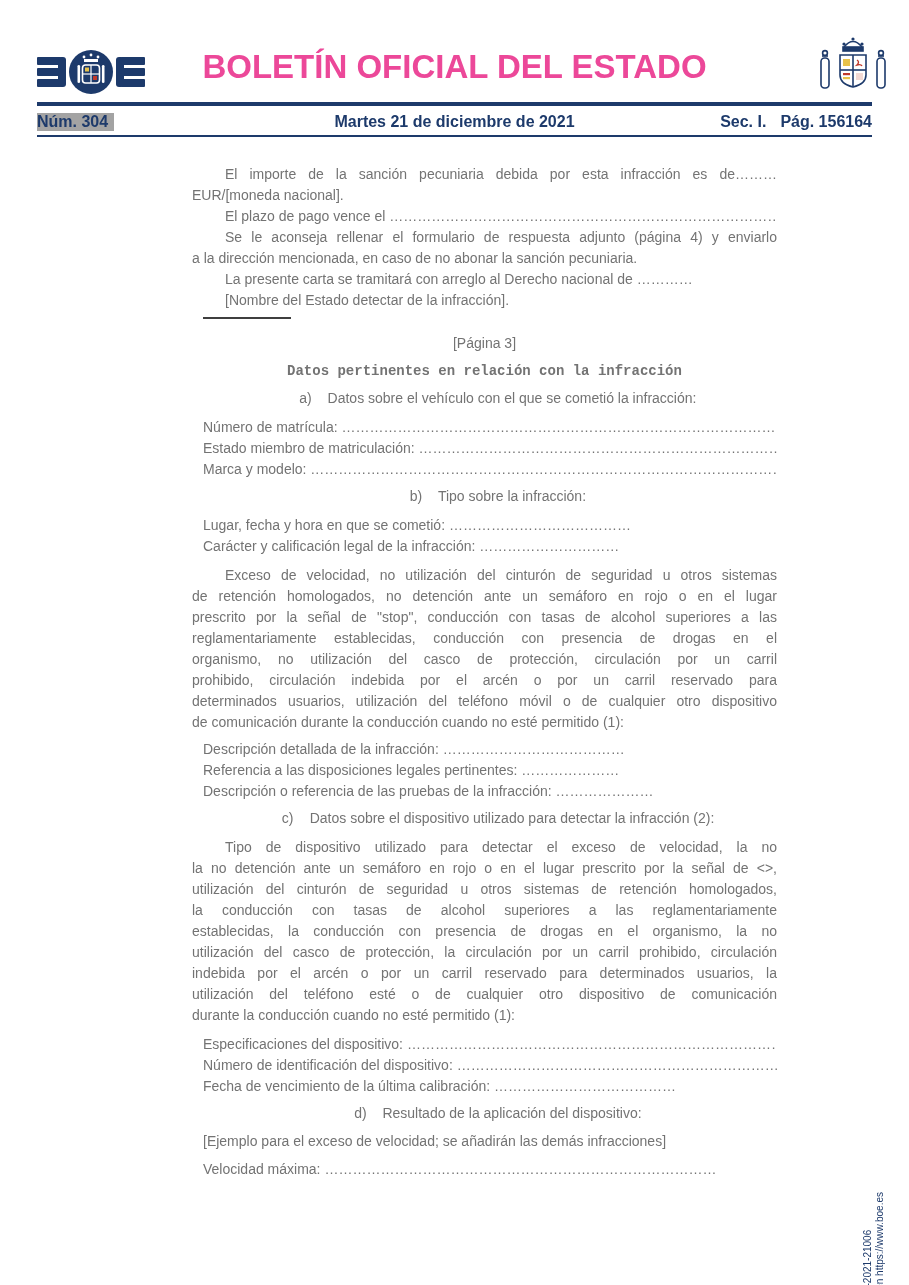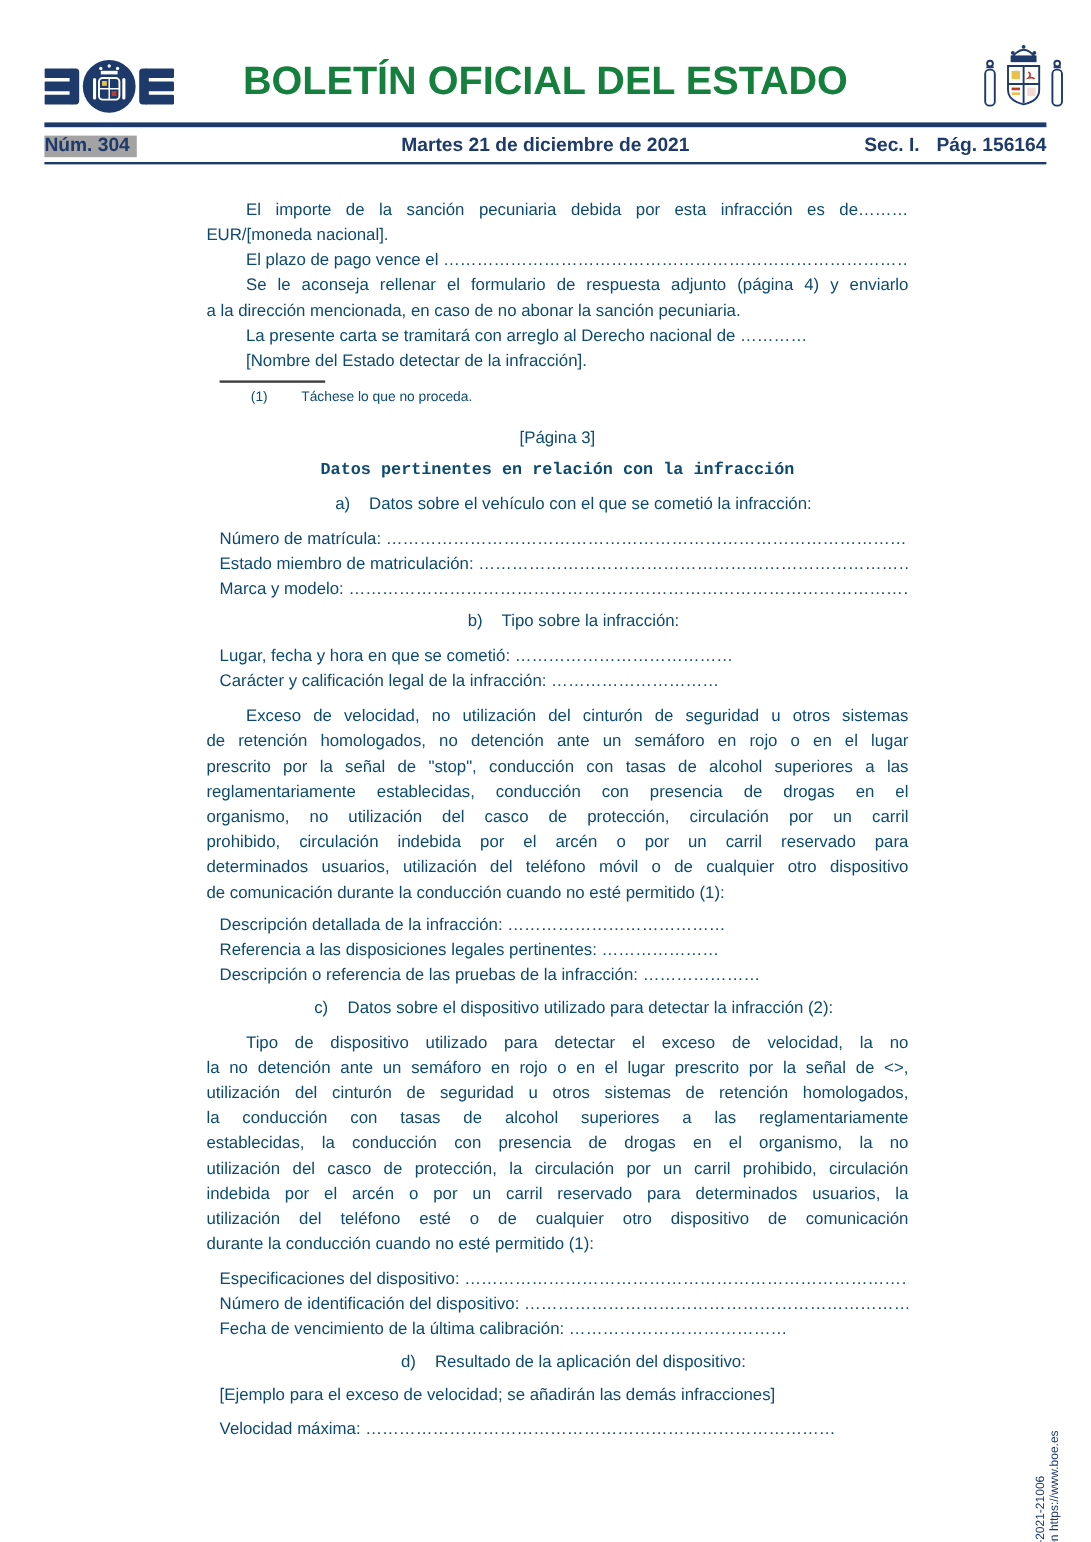--- a/index.html
+++ b/index.html
@@ -6,37 +6,37 @@
   body{
     width:909px;height:1285px;background:#ffffff;position:relative;overflow:hidden;
     font-family:"Liberation Sans",sans-serif;
   }
   .page{position:absolute;inset:0;}
   
   .masthead{position:absolute;top:0;left:0;right:0;height:103px;}
   .boe-logo{position:absolute;left:37px;top:49px;}
   .masthead-title{
     position:absolute;left:0;right:0;top:48px;margin:0;text-align:center;
-    font-size:33px;font-weight:bold;color:#15803d;letter-spacing:0px;
+    font-size:33px;font-weight:bold;color:#ec4899;letter-spacing:0px;
   }
   .arms{position:absolute;right:16px;top:34px;}
   .rule-thick{position:absolute;top:102px;left:37px;right:37px;height:4px;background:#1d3a6b;}
   .meta-row{
     position:absolute;top:110px;left:37px;right:37px;height:24px;
     display:flex;align-items:center;justify-content:space-between;
     color:#1d3a6b;font-weight:bold;font-size:16px;
   }
   .meta-center{position:absolute;left:0;right:0;text-align:center;}
   .meta-right{display:flex;gap:14px;position:relative;z-index:1;background:#fff;padding-left:6px;margin-left:24px;}
   .meta-left{position:relative;z-index:1;background:#a3a3a3;padding-right:6px;}
   .rule-thin{position:absolute;top:135px;left:37px;right:37px;height:2px;background:#1d3a6b;}
   
   .doc{
-    position:absolute;left:172px;width:585px;top:164px;
-    font-size:14px;line-height:21px;color:#0c4a6e;
+    position:absolute;left:192px;width:585px;top:164px;
+    font-size:14px;line-height:21px;color:#737373;
   }
   .bl{min-height:21px;}
   .pfj{text-indent:33px;text-align:justify;text-align-last:justify;}
   .pmj{text-align:justify;text-align-last:justify;}
   .pf{text-indent:33px;}
   .pl{}
   .field{margin-left:11px;}
   .item{margin-left:11px;text-align:center;}
   .item .lbl{display:inline-block;width:44px;}
   .clip{white-space:nowrap;overflow:hidden;}
@@ -139,21 +139,20 @@
 
   <main class="doc">
       <div class="bl pfj">El importe de la sanción pecuniaria debida por esta infracción es de………</div>
       <div class="bl pl">EUR/[moneda nacional].</div>
       <div class="bl pf clip">El plazo de pago vence el …………………………………………………………………………………………………………</div>
       <div class="bl pfj">Se le aconseja rellenar el formulario de respuesta adjunto (página 4) y enviarlo</div>
       <div class="bl pl">a la dirección mencionada, en caso de no abonar la sanción pecuniaria.</div>
       <div class="bl pf">La presente carta se tramitará con arreglo al Derecho nacional de …………</div>
       <div class="bl pf">[Nombre del Estado detectar de la infracción].</div>
       <div class="bl rule" style="margin-top: 6px;"></div>
-      <div class="bl note" style="margin-top: 3px;"><span class="lbl">(1)</span><span>Táchese lo que no proceda.</span></div>
       <div class="bl center" style="margin-top: 14px;">[Página 3]</div>
       <div class="bl cbold" style="margin-top: 7px; font-family: Liberation Mono, monospace;">Datos pertinentes en relación con la infracción</div>
       <div class="bl item" style="margin-top: 6px;"><span class="lbl">a)</span><span>Datos sobre el vehículo con el que se cometió la infracción:</span></div>
       <div class="bl field clip" style="margin-top: 8px;">Número de matrícula: …………………………………………………………………………………………………………</div>
       <div class="bl field clip">Estado miembro de matriculación: …………………………………………………………………………………………………………</div>
       <div class="bl field clip">Marca y modelo: …………………………………………………………………………………………………………</div>
       <div class="bl item" style="margin-top: 6px;"><span class="lbl">b)</span><span>Tipo sobre la infracción:</span></div>
       <div class="bl field" style="margin-top: 8px;">Lugar, fecha y hora en que se cometió: …………………………………</div>
       <div class="bl field">Carácter y calificación legal de la infracción: …………………………</div>
       <div class="bl pfj" style="margin-top: 8px;">Exceso de velocidad, no utilización del cinturón de seguridad u otros sistemas</div>

